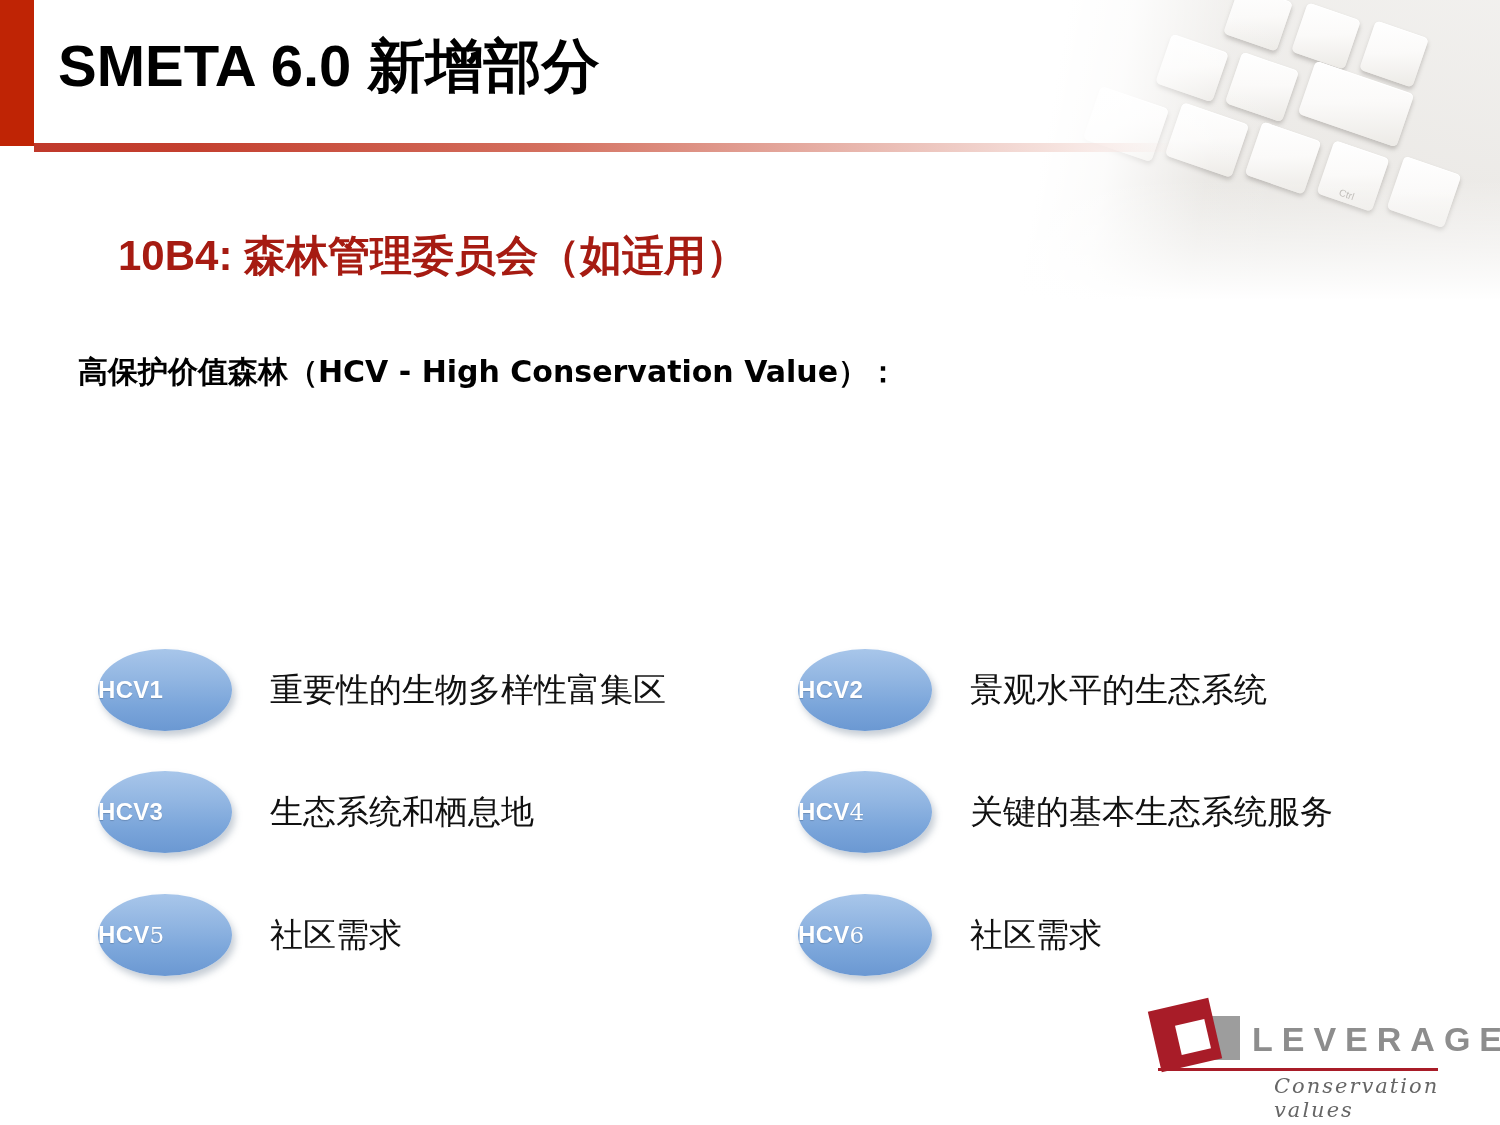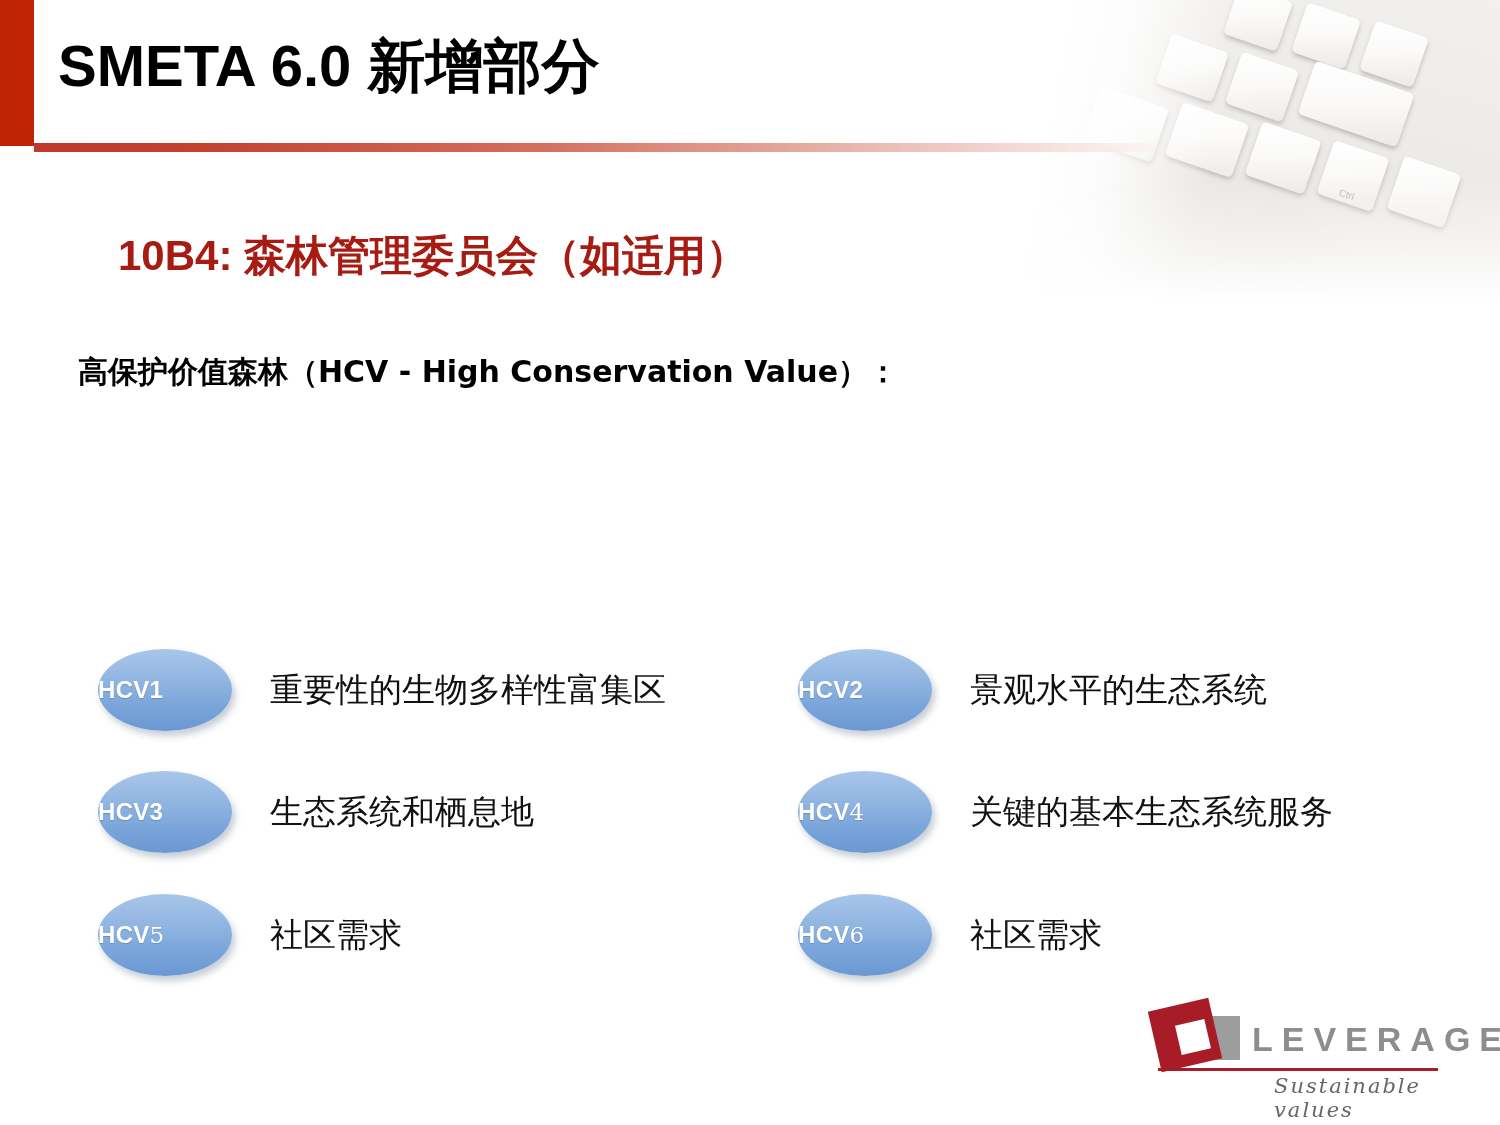--- a/index.html
+++ b/index.html
@@ -333,16 +333,16 @@
     </div>
 
   </div>
 
   <div class="logo">
     <div class="logo-gray-sq"></div>
     <div class="logo-red-sq"></div>
     <div class="logo-white-sq"></div>
     <div class="logo-word">LEVERAGE</div>
     <div class="logo-rule"></div>
-    <div class="logo-tagline">Sustainable values</div>
+    <div class="logo-tagline">Conservation values</div>
   </div>
 
 </div>
 
 </body></html>

